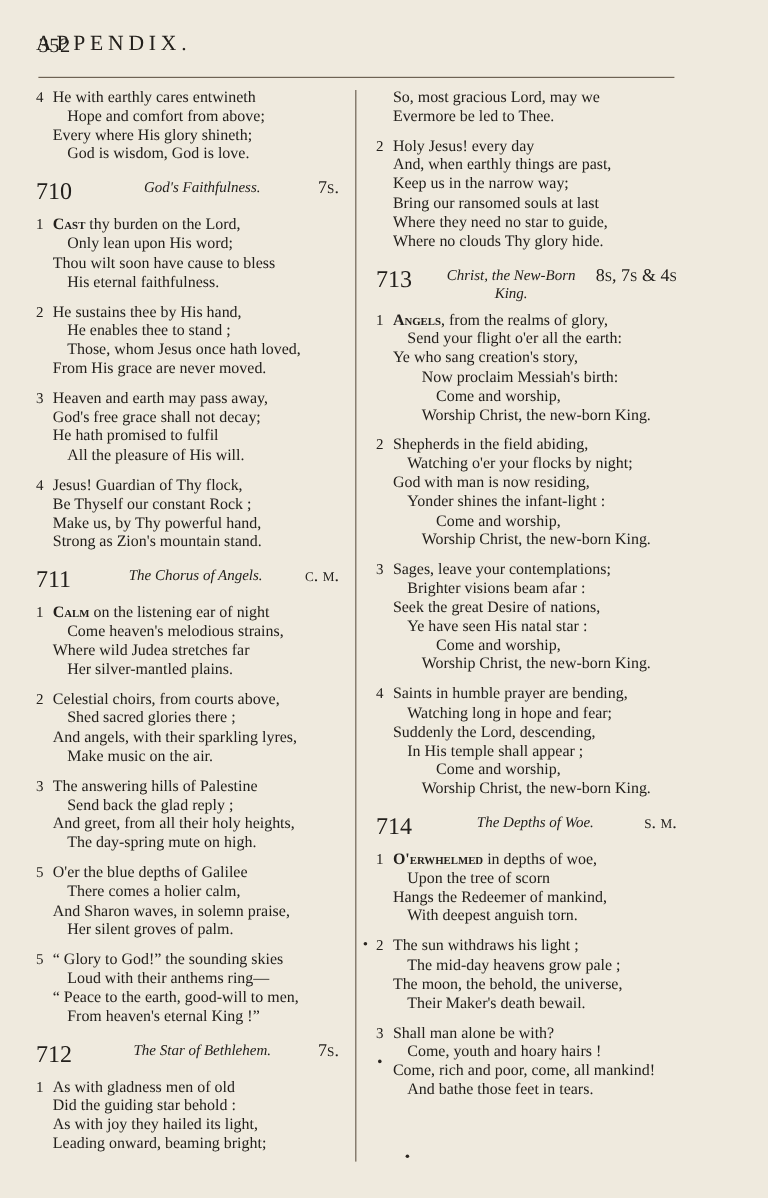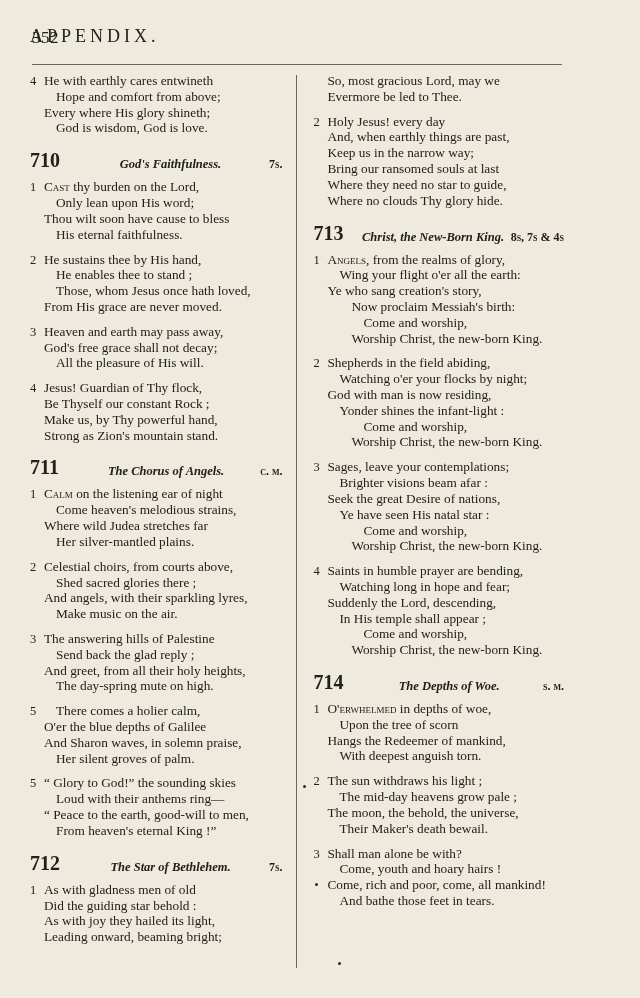--- a/index.html
+++ b/index.html
@@ -59,38 +59,37 @@
     padding-left: 16px;
   }
   .divider {
     width: 1px;
     background: #6e6354;
     margin: 2px 0 10px 0;
     align-self: stretch;
   }
   .hymn-head {
     display: flex;
-    align-items: flex-end;
+    align-items: flex-start;
     margin: 13px 0 7px 0;
-    font-weight: bold;
   }
   .hymn-num {
     font-size: 20px;
     width: 48px;
     flex: 0 0 48px;
   }
   .hymn-title {
     flex: 1 1 auto;
     text-align: center;
     font-size: 12.5px;
     font-style: italic;
   }
   .hymn-meter {
     flex: 0 0 auto;
-    font-size: 12px;
+    font-size: 15px;
     font-variant: small-caps;
     text-transform: lowercase;
     padding-left: 6px;
     white-space: nowrap;
   }
   .stanza {
     display: flex;
     margin-bottom: 9px;
     font-size: 13.3px;
     line-height: 1.19;
@@ -104,20 +103,21 @@
     flex: 1 1 auto;
   }
   .ln {
     white-space: pre-wrap;
   }
   .ind1 { padding-left: 12px; }
   .ind2 { padding-left: 24px; }
   .ind3 { padding-left: 36px; }
   .smallcap {
     font-variant: small-caps;
+    font-weight: bold;
   }
   .dot {
     position: absolute;
     width: 3px;
     height: 3px;
     border-radius: 50%;
     background: #2b2620;
   }
 </style>
 </head>
@@ -163,20 +163,21 @@
             <div class="ln ind1">He enables thee to stand ;</div>
             <div class="ln ind1">Those, whom Jesus once hath loved,</div>
             <div class="ln">From His grace are never moved.</div>
           </div>
         </div>
         <div class="stanza">
           <div class="stanza-num">3</div>
           <div class="stanza-lines">
             <div class="ln">Heaven and earth may pass away,</div>
             <div class="ln">God's free grace shall not decay;</div>
+            <div class="ln">He hath promised to fulfil</div>
             <div class="ln ind1">All the pleasure of His will.</div>
           </div>
         </div>
         <div class="stanza">
           <div class="stanza-num">4</div>
           <div class="stanza-lines">
             <div class="ln">Jesus! Guardian of Thy flock,</div>
             <div class="ln">Be Thyself our constant Rock ;</div>
             <div class="ln">Make us, by Thy powerful hand,</div>
             <div class="ln">Strong as Zion's mountain stand.</div>
@@ -210,22 +211,22 @@
           <div class="stanza-lines">
             <div class="ln">The answering hills of Palestine</div>
             <div class="ln ind1">Send back the glad reply ;</div>
             <div class="ln">And greet, from all their holy heights,</div>
             <div class="ln ind1">The day-spring mute on high.</div>
           </div>
         </div>
         <div class="stanza">
           <div class="stanza-num">5</div>
           <div class="stanza-lines">
+            <div class="ln">O'er the blue depths of Galilee</div>
             <div class="ln ind1">There comes a holier calm,</div>
-            <div class="ln">O'er the blue depths of Galilee</div>
             <div class="ln">And Sharon waves, in solemn praise,</div>
             <div class="ln ind1">Her silent groves of palm.</div>
           </div>
         </div>
         <div class="stanza">
           <div class="stanza-num">5</div>
           <div class="stanza-lines">
             <div class="ln">“ Glory to God!” the sounding skies</div>
             <div class="ln ind1">Loud with their anthems ring—</div>
             <div class="ln">“ Peace to the earth, good-will to men,</div>
@@ -269,21 +270,21 @@
         </div>
         <div class="hymn-head">
           <span class="hymn-num">713</span>
           <span class="hymn-title">Christ, the New-Born King.</span>
           <span class="hymn-meter">8s, 7s &amp; 4s</span>
         </div>
         <div class="stanza">
           <div class="stanza-num">1</div>
           <div class="stanza-lines">
             <div class="ln"><span class="smallcap">Angels</span>, from the realms of glory,</div>
-            <div class="ln ind1">Wing your flight o'er all the earth:</div>
+            <div class="ln ind1">Send your flight o'er all the earth:</div>
             <div class="ln">Ye who sang creation's story,</div>
             <div class="ln ind2">Now proclaim Messiah's birth:</div>
             <div class="ln ind3">Come and worship,</div>
             <div class="ln ind2">Worship Christ, the new-born King.</div>
           </div>
         </div>
         <div class="stanza">
           <div class="stanza-num">2</div>
           <div class="stanza-lines">
             <div class="ln">Shepherds in the field abiding,</div>

